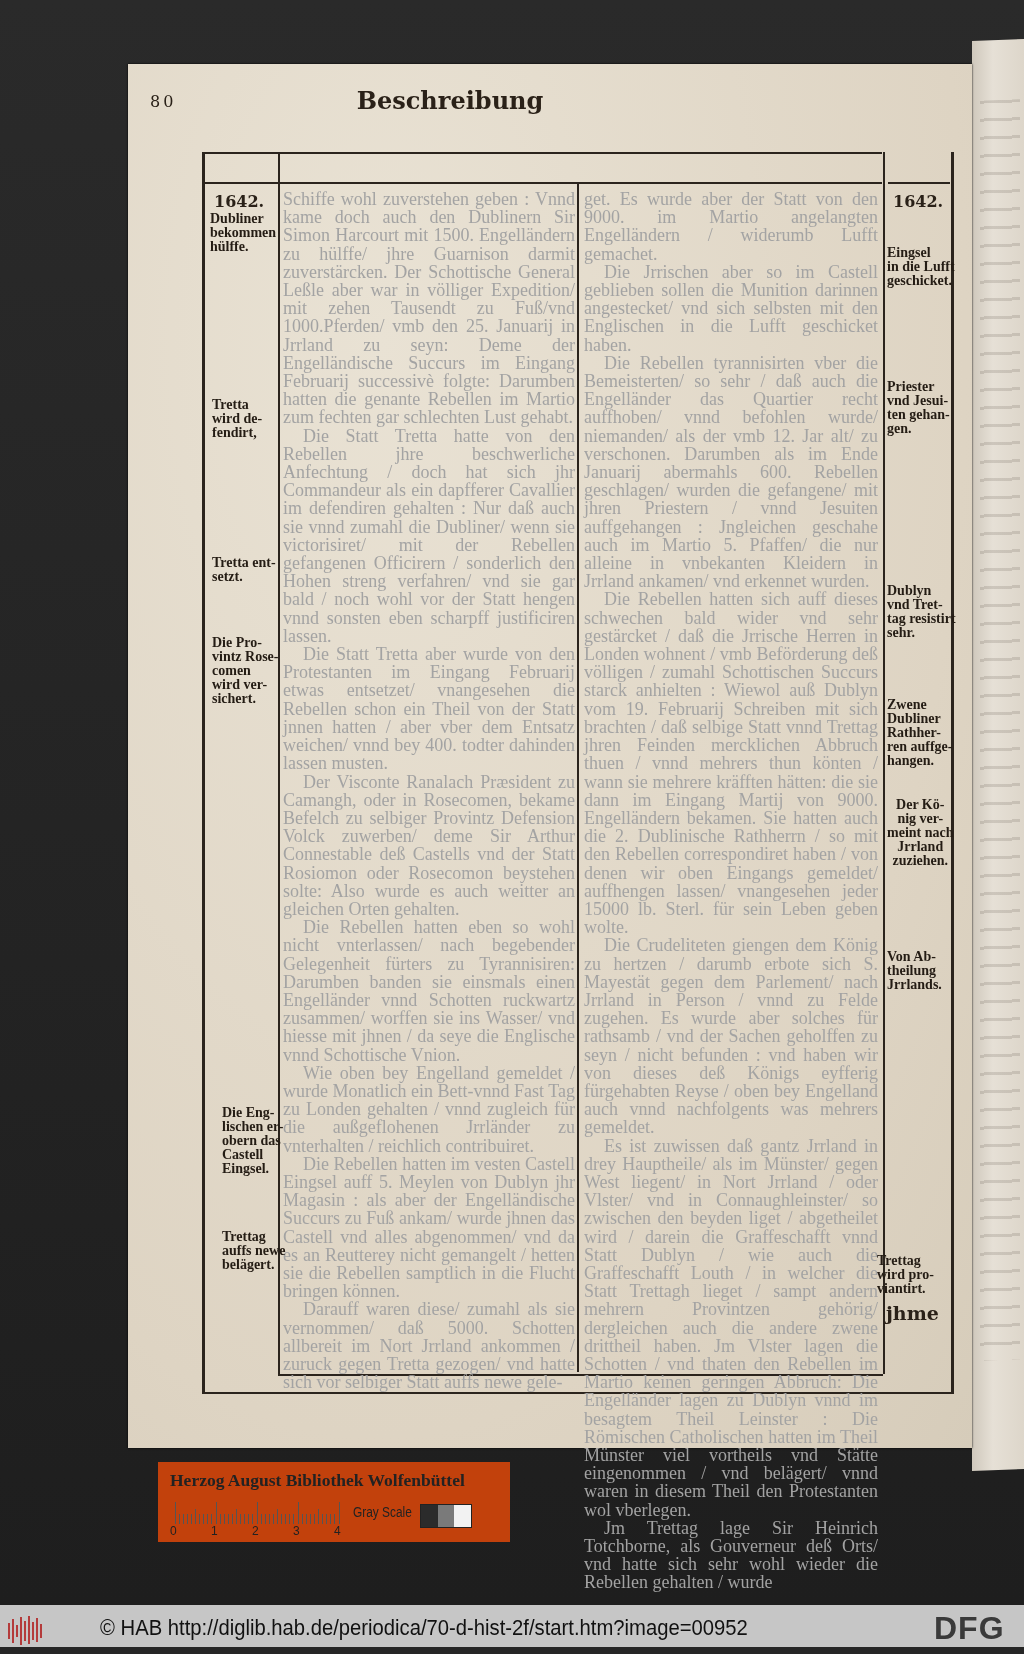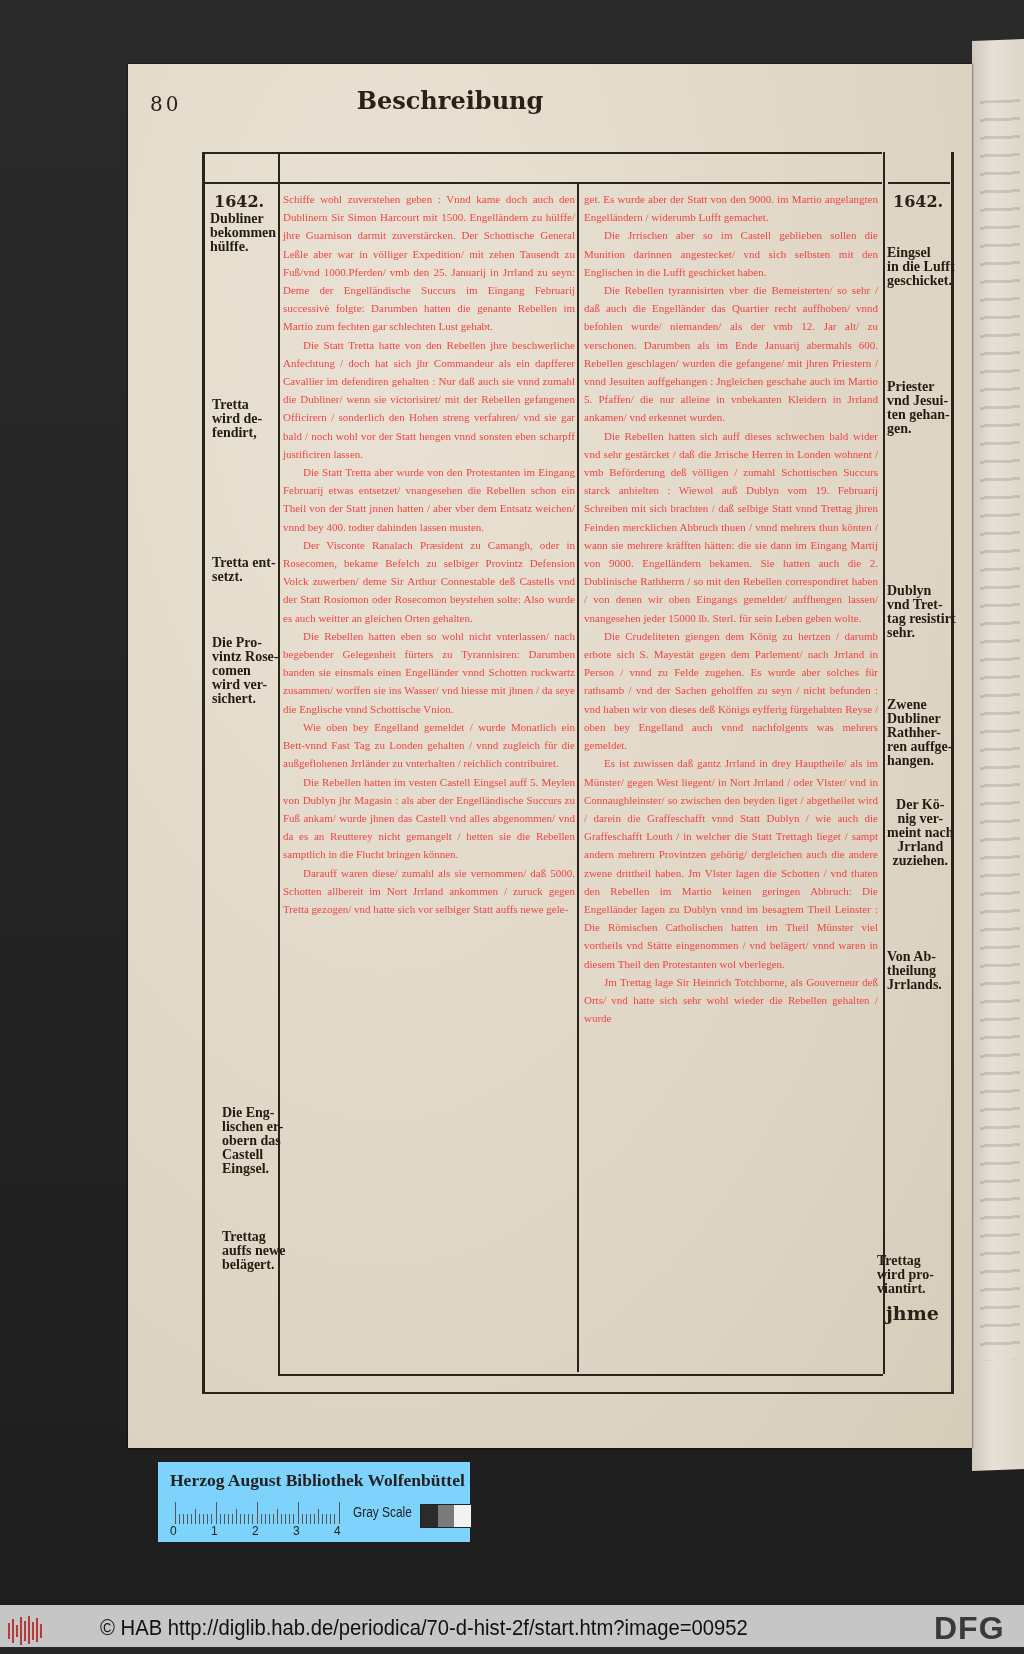--- a/index.html
+++ b/index.html
@@ -2,29 +2,29 @@
 <html><head>
 <meta charset="utf-8">
 <style>
   html,body{margin:0;padding:0;}
   body{width:1024px;height:1654px;position:relative;overflow:hidden;background:#262626;font-family:"DejaVu Serif",serif;}
   .backdrop{position:absolute;left:0;top:0;width:1024px;height:1605px;background:linear-gradient(180deg,#2a2a2a 0%,#232323 60%,#1e1e1e 100%);}
   .next-page{position:absolute;left:972px;top:40px;width:52px;height:1430px;background:linear-gradient(90deg,#cfc8bc,#e6e0d6 40%,#ddd6ca);transform:skewY(-2deg);}
   .next-page .ghost{position:absolute;left:8px;top:60px;width:40px;height:1260px;background:repeating-linear-gradient(180deg,rgba(90,80,70,.18) 0 3px,transparent 3px 18px);}
   .page{position:absolute;left:128px;top:64px;width:844px;height:1384px;background:#e3dacb;background-image:radial-gradient(ellipse at 30% 20%,#e9e2d4 0%,#ded4c3 70%,#d6ccba 100%);box-shadow:0 0 2px #000;}
   .rule{position:absolute;background:#2b241d;}
-  .header-num{position:absolute;left:150px;top:92px;font-size:20px;color:#2a2118;letter-spacing:3px;}
+  .header-num{position:absolute;left:150px;top:92px;font-size:16px;color:#2a2118;letter-spacing:3px;}
   .header-title{position:absolute;left:330px;top:86px;width:240px;text-align:center;font-size:24px;font-weight:bold;color:#2a2118;font-family:"DejaVu Serif",serif;}
   .year{position:absolute;font-size:16px;color:#2a2118;font-weight:bold;}
-  .col{position:absolute;font-size:11px;line-height:18.2px;color:#ef4444;text-align:justify;font-family:"Liberation Serif",serif;}
+  .col{position:absolute;font-size:18px;line-height:18.2px;color:#a3a3a3;text-align:justify;font-family:"Liberation Serif",serif;}
   .col p{margin:0;text-indent:20px;}
   .col p.cont{text-indent:0;}
   .note{position:absolute;font-size:14px;line-height:14px;color:#241c14;font-weight:bold;font-family:"Liberation Serif",serif;white-space:pre-line;}
   .catch{position:absolute;left:710px;top:1246px;font-size:19px;color:#2a2118;font-weight:bold;margin-left:44px;}
-  .card{position:absolute;left:158px;top:1462px;width:312px;height:80px;background:#7dd3fc;}
+  .card{position:absolute;left:158px;top:1462px;width:352px;height:80px;background:#c2410c;}
   .card-title{position:absolute;left:12px;top:8px;font-family:"Liberation Serif",serif;font-weight:bold;font-size:17.5px;color:#222;white-space:nowrap;}
   .ruler{position:absolute;left:17px;top:40px;width:170px;height:22px;}
   .ruler .tick{position:absolute;bottom:0;width:1px;background:#555;}
   .ruler-labels{position:absolute;left:12px;top:62px;width:190px;height:14px;font-family:"Liberation Sans",sans-serif;font-size:12px;color:#222;}
   .ruler-labels span{position:absolute;}
   .gray-label{position:absolute;left:195px;top:42px;font-family:"Liberation Sans",sans-serif;font-size:14px;color:#222;transform:scaleX(.85);transform-origin:left;}
   .gray-swatch{position:absolute;left:262px;top:42px;width:50px;height:22px;border:1px solid #222;display:flex;}
   .gray-swatch div{flex:1;}
   .footer{position:absolute;left:0;top:1605px;width:1024px;height:42px;background:#c6c6c6;}
   .footer-logo{position:absolute;left:6px;top:8px;width:40px;height:34px;}

